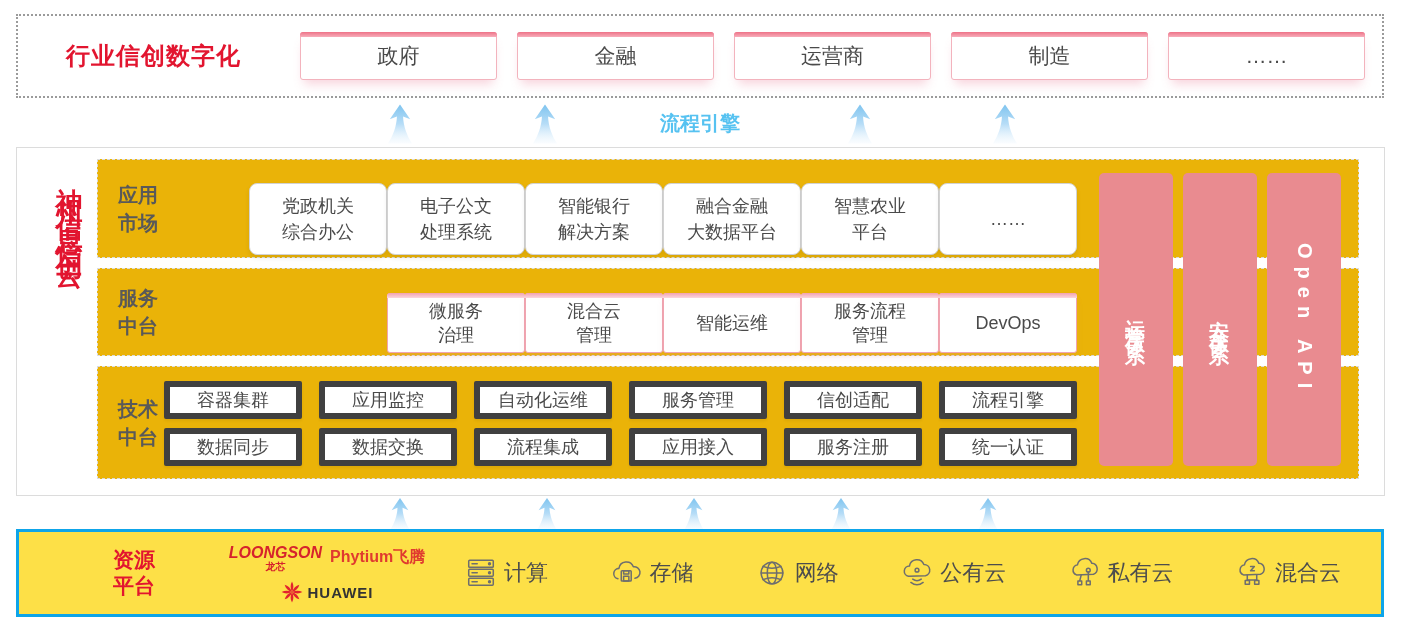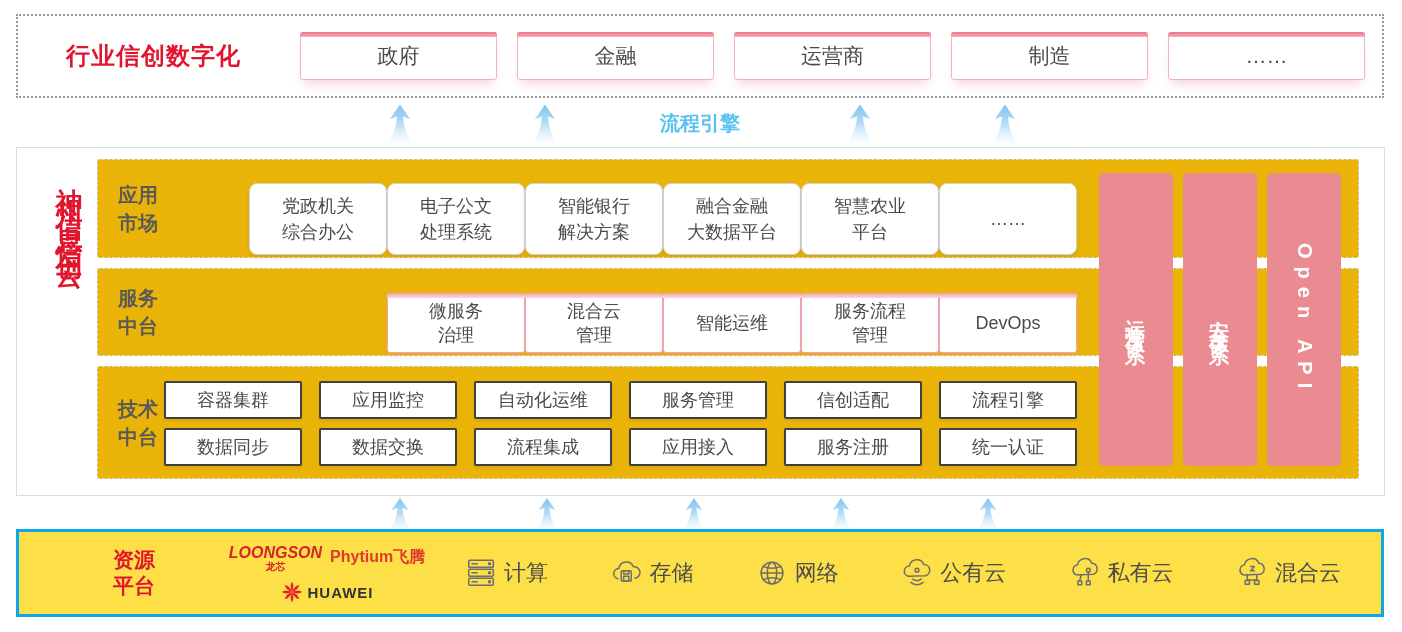--- a/index.html
+++ b/index.html
@@ -51,21 +51,21 @@
   .svc-box { position:relative; width:138px; height:60px; background:#fff;
              border:1px solid #f0a4b0; border-radius:3px;
              box-shadow:0 5px 7px -2px rgba(222,130,150,.25);
              display:flex; align-items:center; justify-content:center; text-align:center;
              font-size:18px; line-height:1.35; color:#4a4a4a; white-space:pre-line; }
   .svc-box::before { content:""; position:absolute; top:-1px; left:-1px; right:-1px; height:5px;
              background:linear-gradient(180deg,#f2a2b0,#fbd7de); border-radius:3px 3px 0 0; }
   .tech-row { position:absolute; left:66px; width:913px;
               display:flex; justify-content:space-between; }
   .tech-row1 { top:14px; } .tech-row2 { top:61px; }
-  .tech-box { width:138px; height:38px; background:#fff; border:2px solid #404040;
+  .tech-box { width:138px; height:38px; background:#fff; border:6px solid #404040;
               border-radius:2px; box-shadow:0 2px 3px rgba(0,0,0,.06);
               display:flex; align-items:center; justify-content:center;
               font-size:18px; color:#4a4a4a; }
   .pillar { position:absolute; top:25px; width:74px; height:293px; background:#e98b90;
             border-radius:5px; display:flex; align-items:center; justify-content:center; }
   .pillar1 { left:1082px; } .pillar2 { left:1166px; } .pillar3 { left:1250px; }
   .pillar-text { writing-mode:vertical-rl; text-orientation:mixed; color:#fff;
                  font-weight:bold; font-size:20px; letter-spacing:8px; }
 
   

